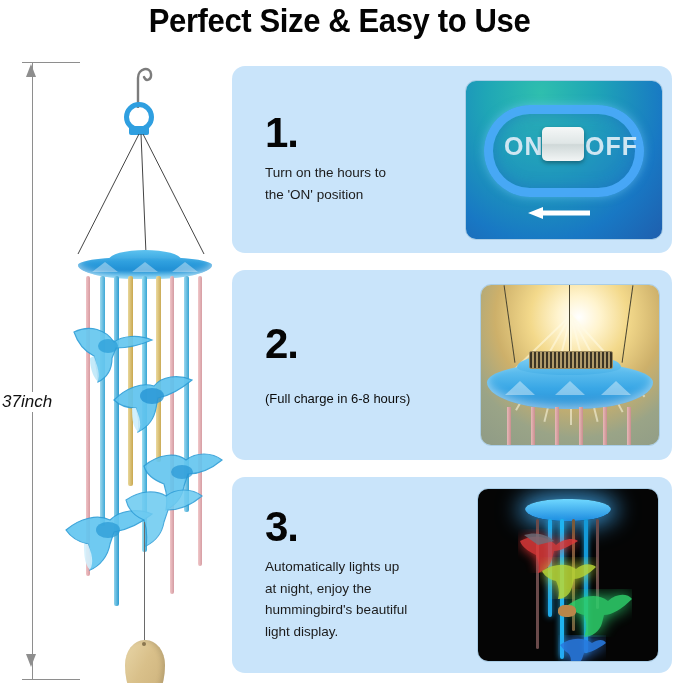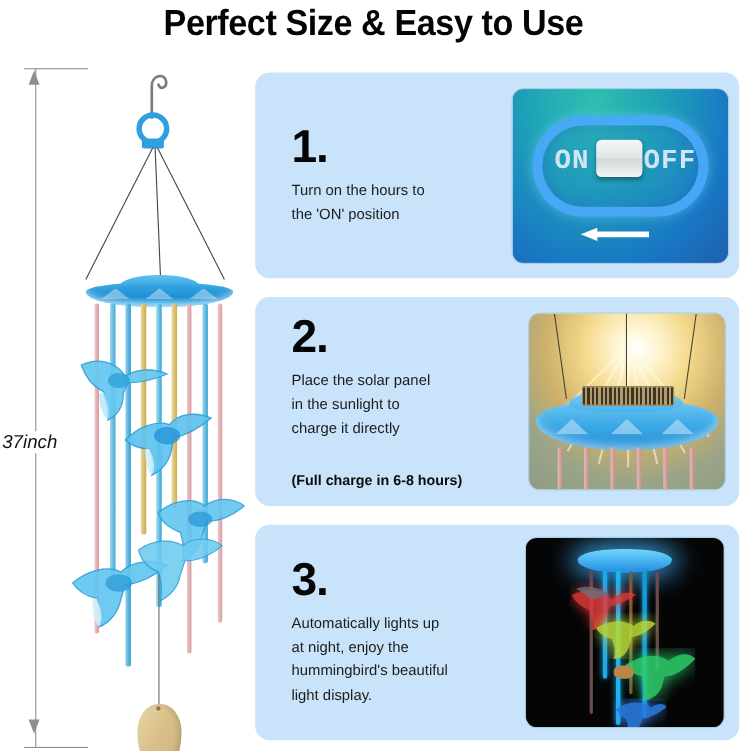--- a/index.html
+++ b/index.html
@@ -90,27 +90,26 @@
   .card-1{height:187px;}
   .card-2{height:190px;}
   .card-3{height:196px;margin-bottom:0;}
 
   .card-text{padding-left:33px;width:224px;box-sizing:border-box;}
   .step-num{
     font-size:42px;font-weight:bold;color:#050505;line-height:0.95;
     letter-spacing:-1px;margin-bottom:9px;
   }
   .step-body{font-size:13.5px;color:#1b1b1b;line-height:1.62;white-space:pre-line;}
-  .step-note{font-size:13px;font-weight:bold;color:#0b0b0b;margin-top:28px;}
+  .step-note{font-size:13px;font-weight:normal;color:#0b0b0b;margin-top:28px;}
 
   .photo{
     position:absolute;right:13px;top:50%;transform:translateY(-50%);
     border-radius:11px;overflow:hidden;
     border:1px solid #a9cde6;
-    font-family:Liberation Mono, monospace;
   }
   .photo-1{width:196px;height:158px;right:9px;}
   .photo-2{width:178px;height:160px;right:12px;}
   .photo-3{width:180px;height:172px;right:13px;}
 
   
   .sw-bg{position:absolute;inset:0;background:
       radial-gradient(ellipse at 38% 8%, #2fbfae 0%, #1fa6b6 32%, #1878c4 72%, #1f5fae 100%);}
   .sw-ring{
     position:absolute;left:18px;top:24px;width:160px;height:92px;
@@ -266,23 +265,20 @@
         <div class="sw-knob"></div>
         <svg class="sw-arrow" viewBox="0 0 62 12">
           <path d="M0 6 L15 0 L15 3.4 L62 3.4 L62 8.6 L15 8.6 L15 12 Z" fill="#ffffff"></path>
         </svg>
       </div>
     </div>
 
     <div class="card card-2">
       <div class="card-text">
         <div class="step-num">2.</div>
-        <div class="step-body">Place the solar panel
-in the sunlight to
-charge it directly</div>
         <div class="step-note">(Full charge in 6-8 hours)</div>
       </div>
       <div class="photo photo-2">
         <div class="sun-bg"></div>
         <div class="sun-rays">
           <div class="sun-ray" style="transform:rotate(-42deg);"></div>
           <div class="sun-ray" style="transform:rotate(-28deg);"></div>
           <div class="sun-ray" style="transform:rotate(-14deg);"></div>
           <div class="sun-ray" style="transform:rotate(0deg);"></div>
           <div class="sun-ray" style="transform:rotate(14deg);"></div>

